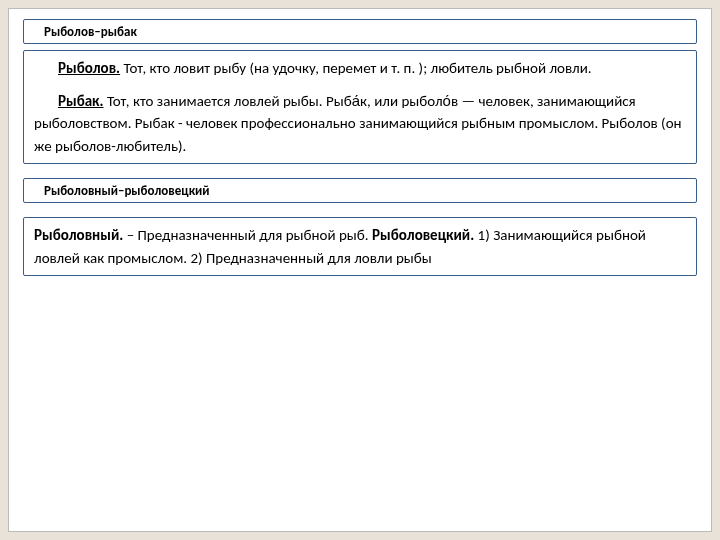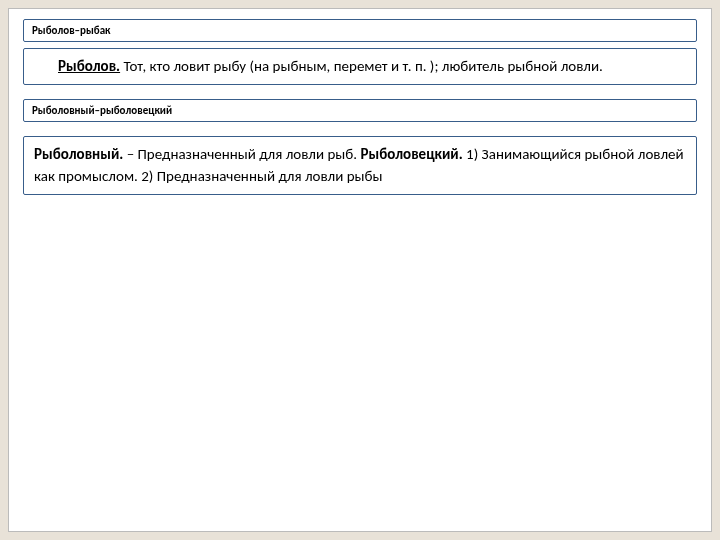--- a/index.html
+++ b/index.html
@@ -23,22 +23,22 @@
   }
   .box {
     border: 1.5px solid #385d8a;
     border-radius: 2px;
     padding: 6px 10px;
     margin-bottom: 8px;
     background: #fff;
   }
   .title-box {
     font-weight: bold;
-    font-size: 11px;
-    padding: 4px 8px;
+    font-size: 13px;
+    padding: 4px 20px;
     margin-bottom: 6px;
   }
   .body-box p {
     line-height: 1.5;
   }
   .body-box p + p {
     margin-top: 10px;
   }
   .term { font-weight: bold; text-decoration: underline; padding-left: 24px; }
   .bold { font-weight: bold; }
@@ -49,27 +49,30 @@
 <body>
 
 <div class="page">
 
   <div class="box title-box">
     <span>Рыболов–рыбак</span>
   </div>
 
   <div class="box body-box">
     <p>
-      <span class="term">Рыболов.</span><span> Тот, кто ловит рыбу (на рыбным, перемет и т. п. ); любитель рыбной ловли.</span>
+      <span class="term">Рыболов.</span><span> Тот, кто ловит рыбу (на удочку, перемет и т. п. ); любитель рыбной ловли.</span>
+    </p>
+    <p>
+      <span class="term">Рыбак.</span><span>  Тот, кто занимается ловлей рыбы. Рыба́к, или рыболо́в — человек, занимающийся рыболовством. Рыбак - человек профессионально занимающийся рыбным промыслом. Рыболов (он же рыболов-любитель).</span>
     </p>
   </div>
 
   <div class="box title-box sec2-title">
     <span>Рыболовный–рыболовецкий</span>
   </div>
 
   <div class="box body-box sec2-body">
     <p>
-      <span class="bold">Рыболовный.</span><span> – Предназначенный для ловли рыб. </span><span class="bold">Рыболовецкий.</span><span> 1) Занимающийся рыбной ловлей как промыслом. 2) Предназначенный для ловли рыбы</span>
+      <span class="bold">Рыболовный.</span><span> – Предназначенный для рыбной рыб. </span><span class="bold">Рыболовецкий.</span><span> 1) Занимающийся рыбной ловлей как промыслом. 2) Предназначенный для ловли рыбы</span>
     </p>
   </div>
 
 </div>
 
 </body></html>

